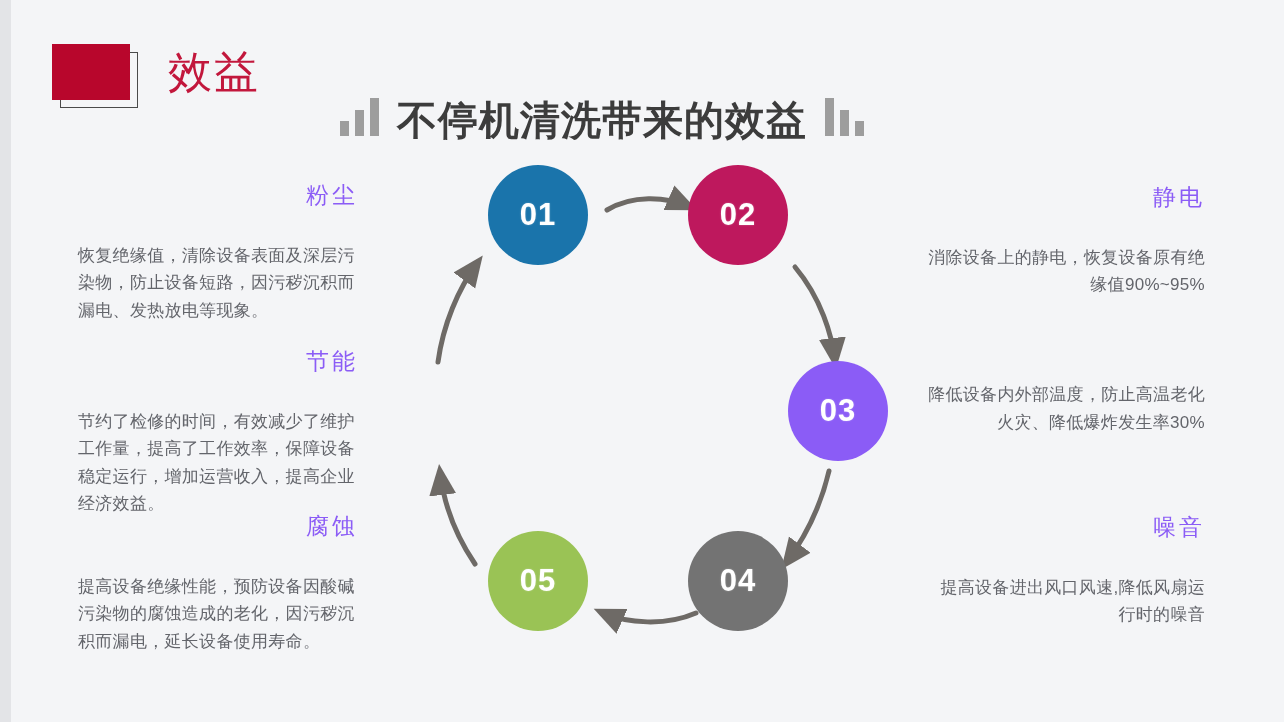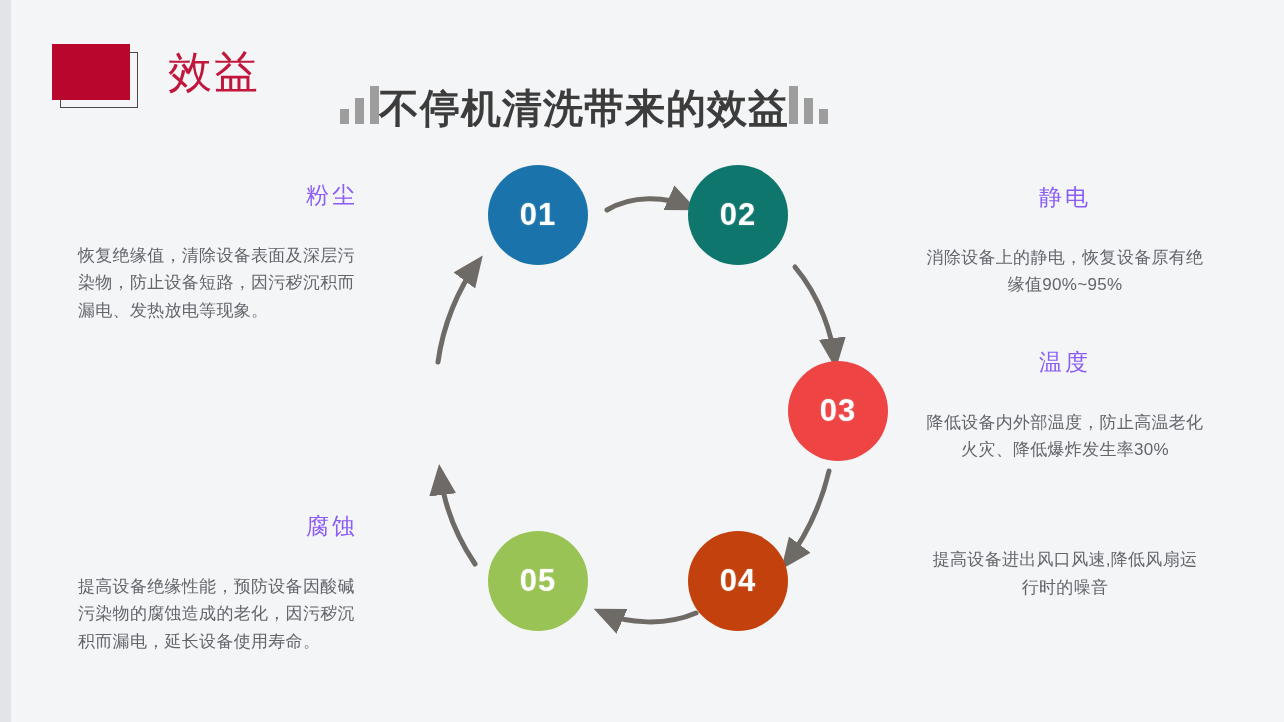--- a/index.html
+++ b/index.html
@@ -50,23 +50,24 @@
     position: absolute;
     left: 168px; top: 46px;
     font-size: 44px;
     font-weight: 400;
     color: #c2173c;
     letter-spacing: 2px;
     line-height: 1.2;
   }
   .slide-title {
     position: absolute;
-    left: 340px; top: 66px;
+    left: 340px; top: 78px;
     display: flex;
     align-items: flex-end;
+    gap: 18px;
     height: 62px;
   }
   .slide-title .title-text {
     font-size: 40px;
     font-weight: bold;
     color: #3c3c3c;
     letter-spacing: 1px;
     line-height: 1;
     white-space: nowrap;
   }
@@ -131,21 +132,21 @@
   }
   .block .body {
     font-size: 17px;
     color: #63656b;
     line-height: 1.62;
     letter-spacing: 0.3px;
     margin-top: 32px;
   }
   .block.left { text-align: left; }
   .block.left .heading { text-align: right; }
-  .block.right { text-align: center; }
+  .block.right { text-align: right; }
 
   .blk-dust     { left: 78px;  top: 182px; }
   .blk-energy   { left: 78px;  top: 348px; }
   .blk-corrode  { left: 78px;  top: 513px; }
   .blk-static   { left: 925px; top: 184px; }
   .blk-temp     { left: 925px; top: 349px; }
   .blk-noise    { left: 925px; top: 514px; }
 </style>
 </head>
 <body>
@@ -188,52 +189,56 @@
         <path d="M459 306 C450 344, 434 374, 416 398"></path>
         <path d="M326 448 C296 461, 258 459, 231 447"></path>
         <path d="M105 399 C86 371, 74 341, 70 307"></path>
         <path d="M68 197 C73 160, 88 124, 108 97"></path>
       </g>
     </svg>
 
     <div class="node" style="left:118px; top:0px; width:100px; height:100px; background:#1a74ab;">
       <span>01</span>
     </div>
-    <div class="node" style="left:318px; top:0px; width:100px; height:100px; background:#0f766e;">
+    <div class="node" style="left:318px; top:0px; width:100px; height:100px; background:#be185d;">
       <span>02</span>
     </div>
-    <div class="node" style="left:418px; top:196px; width:100px; height:100px; background:#ef4444;">
+    <div class="node" style="left:418px; top:196px; width:100px; height:100px; background:#8b5cf6;">
       <span>03</span>
     </div>
-    <div class="node" style="left:318px; top:366px; width:100px; height:100px; background:#c2410c;">
+    <div class="node" style="left:318px; top:366px; width:100px; height:100px; background:#737373;">
       <span>04</span>
     </div>
     <div class="node" style="left:118px; top:366px; width:100px; height:100px; background:#9ac355;text-align:center;">
       <span>05</span>
     </div>
   </div>
 
   <div class="block left blk-dust">
     <div class="heading">粉尘</div>
     <div class="body">恢复绝缘值，清除设备表面及深层污染物，防止设备短路，因污秽沉积而漏电、发热放电等现象。</div>
   </div>
 
+  <div class="block left blk-energy">
+    <div class="heading">节能</div>
+    <div class="body">节约了检修的时间，有效减少了维护工作量，提高了工作效率，保障设备稳定运行，增加运营收入，提高企业经济效益。</div>
+  </div>
 
   <div class="block left blk-corrode">
     <div class="heading">腐蚀</div>
     <div class="body">提高设备绝缘性能，预防设备因酸碱污染物的腐蚀造成的老化，因污秽沉积而漏电，延长设备使用寿命。</div>
   </div>
 
   <div class="block right blk-static">
     <div class="heading">静电</div>
     <div class="body">消除设备上的静电，恢复设备原有绝缘值90%~95%</div>
   </div>
 
   <div class="block right blk-temp">
-    <div class="heading">温度</div>
     <div class="body">降低设备内外部温度，防止高温老化火灾、降低爆炸发生率30%</div>
   </div>
 
   <div class="block right blk-noise">
+    <div class="heading">噪音</div>
     <div class="body">提高设备进出风口风速,降低风扇运行时的噪音</div>
   </div>
 
 </div>
 
 </body></html>

